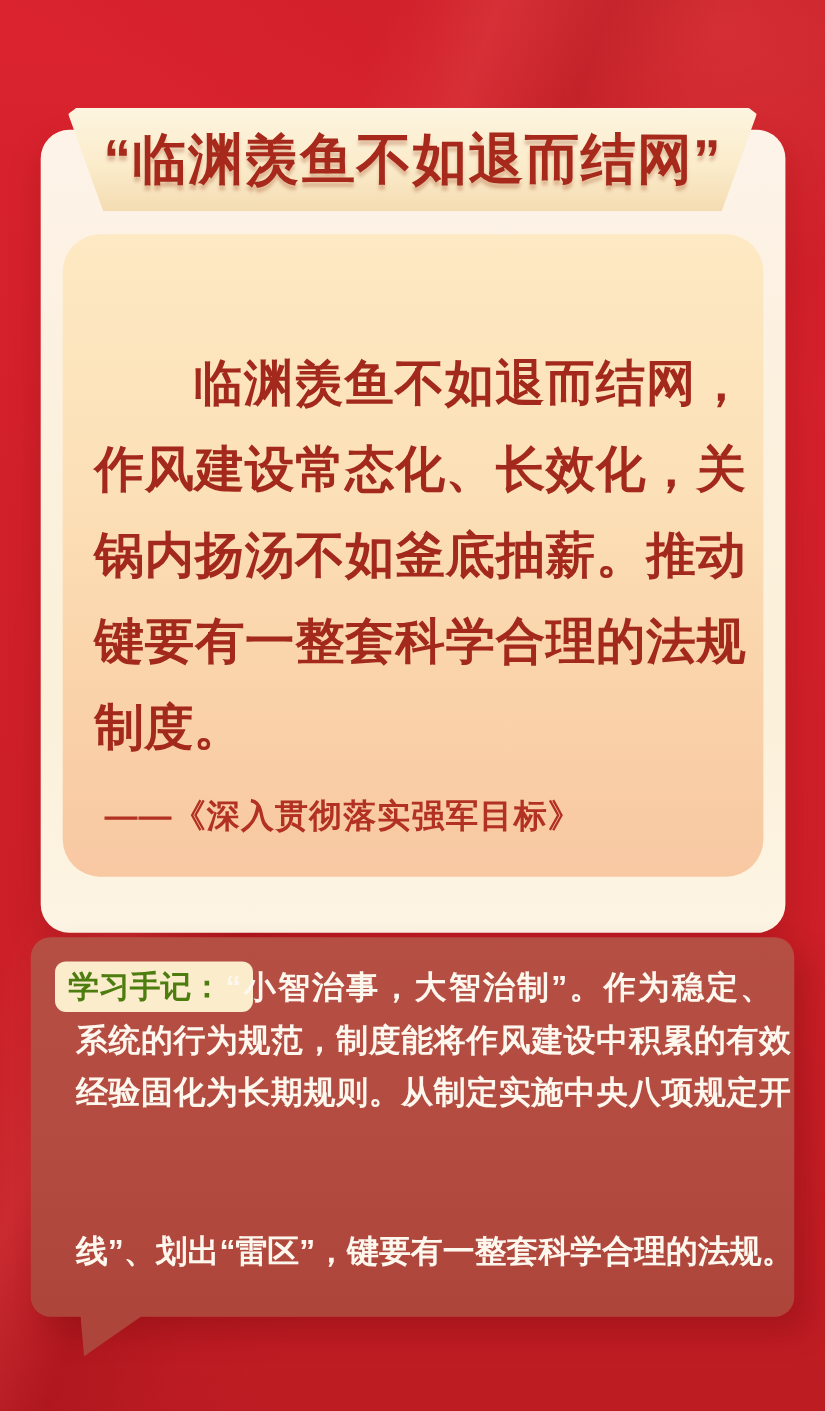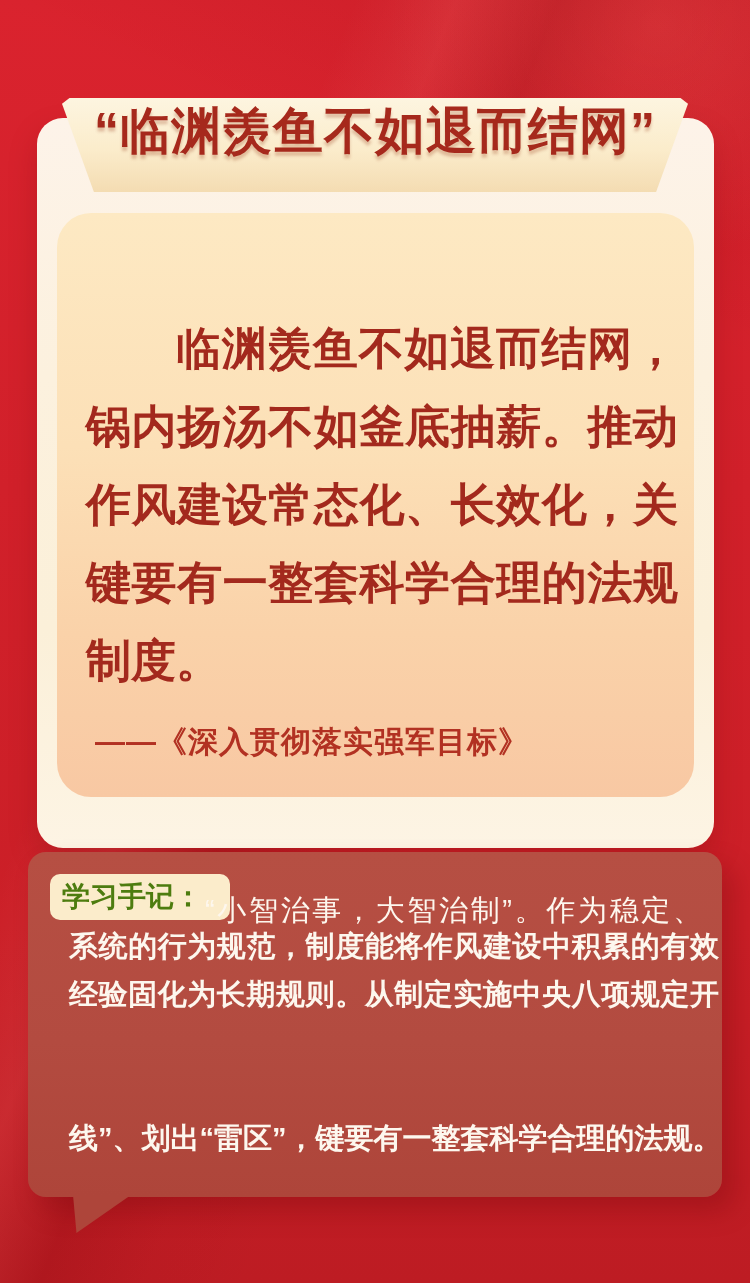--- a/index.html
+++ b/index.html
@@ -20,21 +20,21 @@
     border-radius:26px;
     background:linear-gradient(180deg,#fdf3e9 0%,#fcf1de 35%,#fbf0d9 70%,#fdf4e4 100%);
     box-shadow:0 14px 28px rgba(130,10,15,0.28);
   }
   
   .banner{
     position:absolute;left:62px;top:98px;width:626px;height:94px;
     background:linear-gradient(180deg,#fdf5e0 0%,#fbeccb 55%,#f4dcb2 100%);
     clip-path:polygon(1.2% 0%, 98.8% 0%, 100% 6%, 94.9% 100%, 5.1% 100%, 0% 6%);
     filter:drop-shadow(0 5px 6px rgba(140,20,18,0.30));
-    display:flex;justify-content:center;
+    display:flex;align-items:center;justify-content:center;
   }
   .banner-title{
     font-size:50px;font-weight:900;letter-spacing:1px;
     color:#a6291c;
     text-shadow:0 4px 3px rgba(160,70,35,0.30);
     white-space:nowrap;
   }
   
   .quote-card{
     position:absolute;left:57px;top:213px;width:637px;height:584px;
@@ -69,22 +69,22 @@
   }
   .notes-label{
     position:absolute;left:50px;top:874px;
     padding:7px 28px 7px 12px;
     background:#fbeccb;border-radius:10px;
     font-size:28px;font-weight:900;color:#4d7c0f;
     line-height:32px;white-space:nowrap;
   }
   .notes-text-first{
     position:absolute;left:205px;top:874px;width:497px;
-    font-size:29px;font-weight:400;color:#fdf7ee;
-    line-height:48px;text-align:justify;text-align-last:justify;white-space:nowrap;margin-top:12px;
+    font-size:29px;font-weight:700;color:#fdf7ee;
+    line-height:48px;text-align:justify;text-align-last:justify;white-space:nowrap;
   }
   .notes-line{
     position:absolute;left:69px;width:650px;
     font-size:29px;font-weight:700;color:#fdf7ee;
     line-height:48px;text-align:justify;text-align-last:justify;white-space:nowrap;
   }
   .notes-line.last{text-align-last:left;}
 </style>
 </head>
 <body>
@@ -94,22 +94,22 @@
   <div class="outer-panel"></div>
 
   <div class="banner">
     <div class="banner-title">“临渊羡鱼不如退而结网”</div>
   </div>
 
   <div class="quote-card"></div>
 
   <div class="quote-text">
     <div class="quote-line first">临渊羡鱼不如退而结网，</div>
+    <div class="quote-line">作风建设常态化、长效化，关</div>
     <div class="quote-line">锅内扬汤不如釜底抽薪。推动</div>
-    <div class="quote-line">作风建设常态化、长效化，关</div>
     <div class="quote-line">键要有一整套科学合理的法规</div>
     <div class="quote-line last">制度。</div>
   </div>
 
   <div class="attribution">——《深入贯彻落实强军目标》</div>
 
   <div class="notes-panel"></div>
   <div class="notes-tail"></div>
 
   <div class="notes-label">学习手记：</div>

